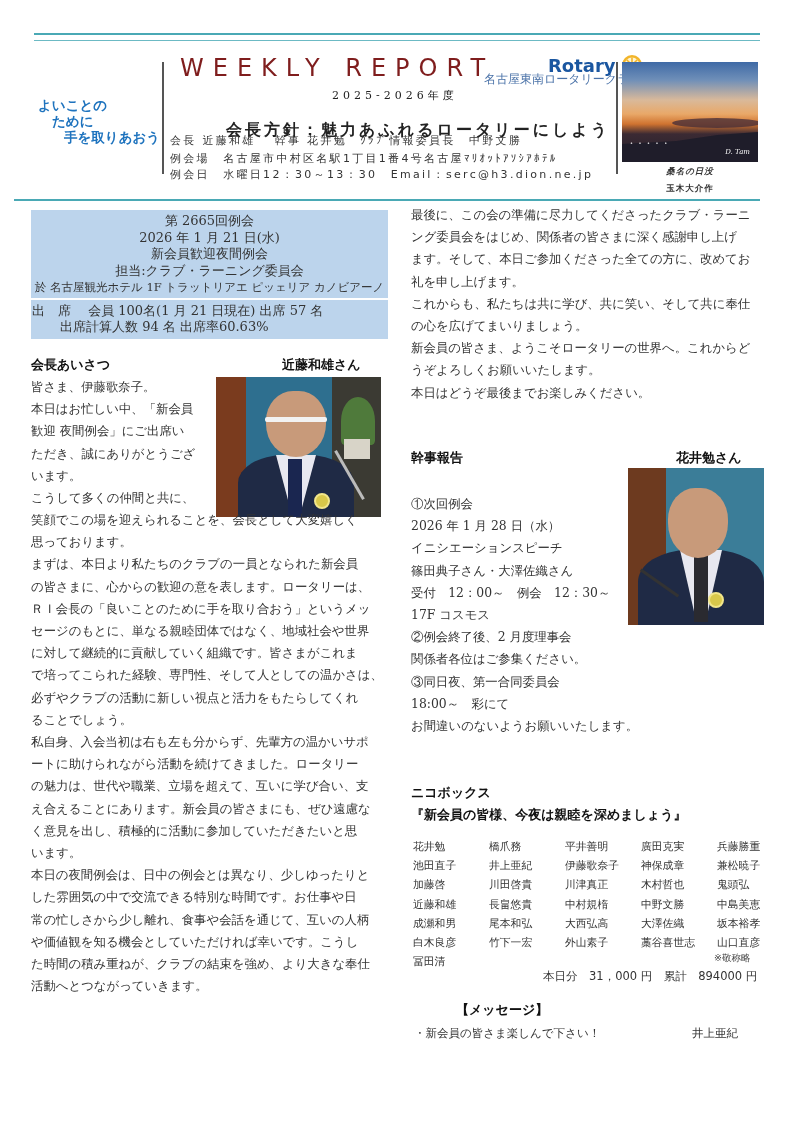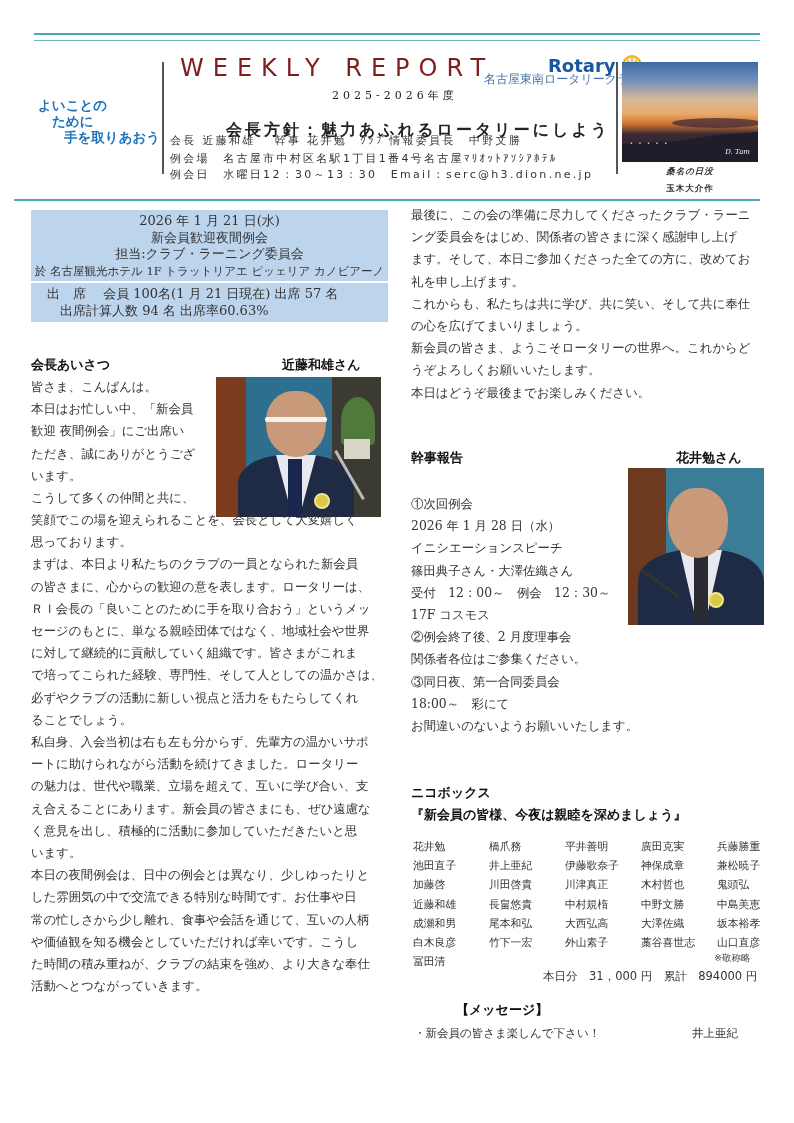--- a/index.html
+++ b/index.html
@@ -38,21 +38,21 @@
   .painting .lights { position: absolute; left: 8px; bottom: 16px; color: #fff; font-size: 5px; letter-spacing: 2px; }
   .painting .sign { position: absolute; right: 8px; bottom: 6px; color: #fff; font-size: 7px; font-style: italic; font-family: "DejaVu Serif", serif; }
   .caption { position: absolute; left: 622px; width: 136px; text-align: center; font-family: "DejaVu Sans", sans-serif; font-weight: bold; font-size: 8.5px; color: #333; letter-spacing: 1px; }
   .caption-1 { top: 166px; font-style: italic; }
   .caption-2 { top: 183px; }
 
   .meeting-box { position: absolute; left: 31px; top: 210px; width: 357px; background: #bcd4ec; text-align: center; font-size: 13px; line-height: 16.5px; color: #333; }
   .meeting-box .mb-top { padding: 3px 0 2px; }
   .meeting-box .mb-venue { font-size: 11.5px; }
   .meeting-box .mb-att { border-top: 2px solid #fff; padding: 3px 0 3px; text-align: left; }
-  .meeting-box .att-row1 { padding-left: 16px; }
+  .meeting-box .att-row1 { padding-left: 1px; }
   .meeting-box .att-row2 { padding-left: 29px; }
 
   .section-head { position: absolute; font-family: "DejaVu Sans", sans-serif; font-weight: bold; font-size: 13px; color: #111; }
   .body-text { position: absolute; font-size: 12.4px; line-height: 22.2px; color: #333; }
   .body-text p { white-space: nowrap; }
 
   .photo { position: absolute; overflow: hidden; }
   .photo-pres { left: 216px; top: 377px; width: 165px; height: 140px; background: linear-gradient(90deg, #7a3b1e 0 18%, #2e6f8f 18% 70%, #3b3a33 70% 100%); }
   .photo-sec { left: 628px; top: 468px; width: 136px; height: 157px; background: linear-gradient(90deg, #6d3a1f 0 28%, #3b7d98 28% 100%); }
   .photo .face { position: absolute; border-radius: 45% 45% 50% 50%; background: #c89a7a; }
@@ -118,20 +118,21 @@
   <div class="lights">• • • • •</div>
   <div class="sign">D. Tam</div>
 </div>
 <div class="caption caption-1">桑名の日没</div>
 <div class="caption caption-2">玉木大介作</div>
 
 <div class="rule rule-mid"></div>
 
 <div class="meeting-box">
   <div class="mb-top">
+    <div>第 2665回例会</div>
     <div>2026 年 1 月 21 日(水)</div>
     <div>新会員歓迎夜間例会</div>
     <div>担当:クラブ・ラーニング委員会</div>
     <div class="mb-venue">於 名古屋観光ホテル 1F トラットリアエ ピッェリア カノビアーノ</div>
   </div>
   <div class="mb-att">
     <div class="att-row1">出　席　 会員 100名(1 月 21 日現在) 出席 57 名</div>
     <div class="att-row2">出席計算人数 94 名 出席率60.63%</div>
   </div>
 </div>
@@ -145,21 +146,21 @@
   <div class="suit" style="left:22px; top:78px; width:116px; height:70px;"></div>
   <div class="shirt" style="left:60px; top:78px; width:40px; height:60px; clip-path:polygon(0 0,100% 0,60% 100%,40% 100%);"></div>
   <div class="tie" style="left:72px; top:82px; width:14px; height:60px;"></div>
   <div class="face" style="left:50px; top:14px; width:60px; height:66px;"></div>
   <div class="glasses" style="left:49px; top:40px; width:62px;"></div>
   <div class="badge" style="left:98px; top:116px;"></div>
   <div class="mic" style="left:132px; top:70px; height:56px;"></div>
 </div>
 
 <div class="body-text" style="left:31px; top:376px;">
-  <p>皆さま、こんばんは。</p>
+  <p>皆さま、伊藤歌奈子。</p>
   <p>本日はお忙しい中、「新会員</p>
   <p>歓迎 夜間例会」にご出席い</p>
   <p>ただき、誠にありがとうござ</p>
   <p>います。</p>
   <p>こうして多くの仲間と共に、</p>
 </div>
 
 <div class="body-text" style="left:31px; top:509px;">
   <p>笑顔でこの場を迎えられることを、会長として大変嬉しく</p>
   <p>思っております。</p>

